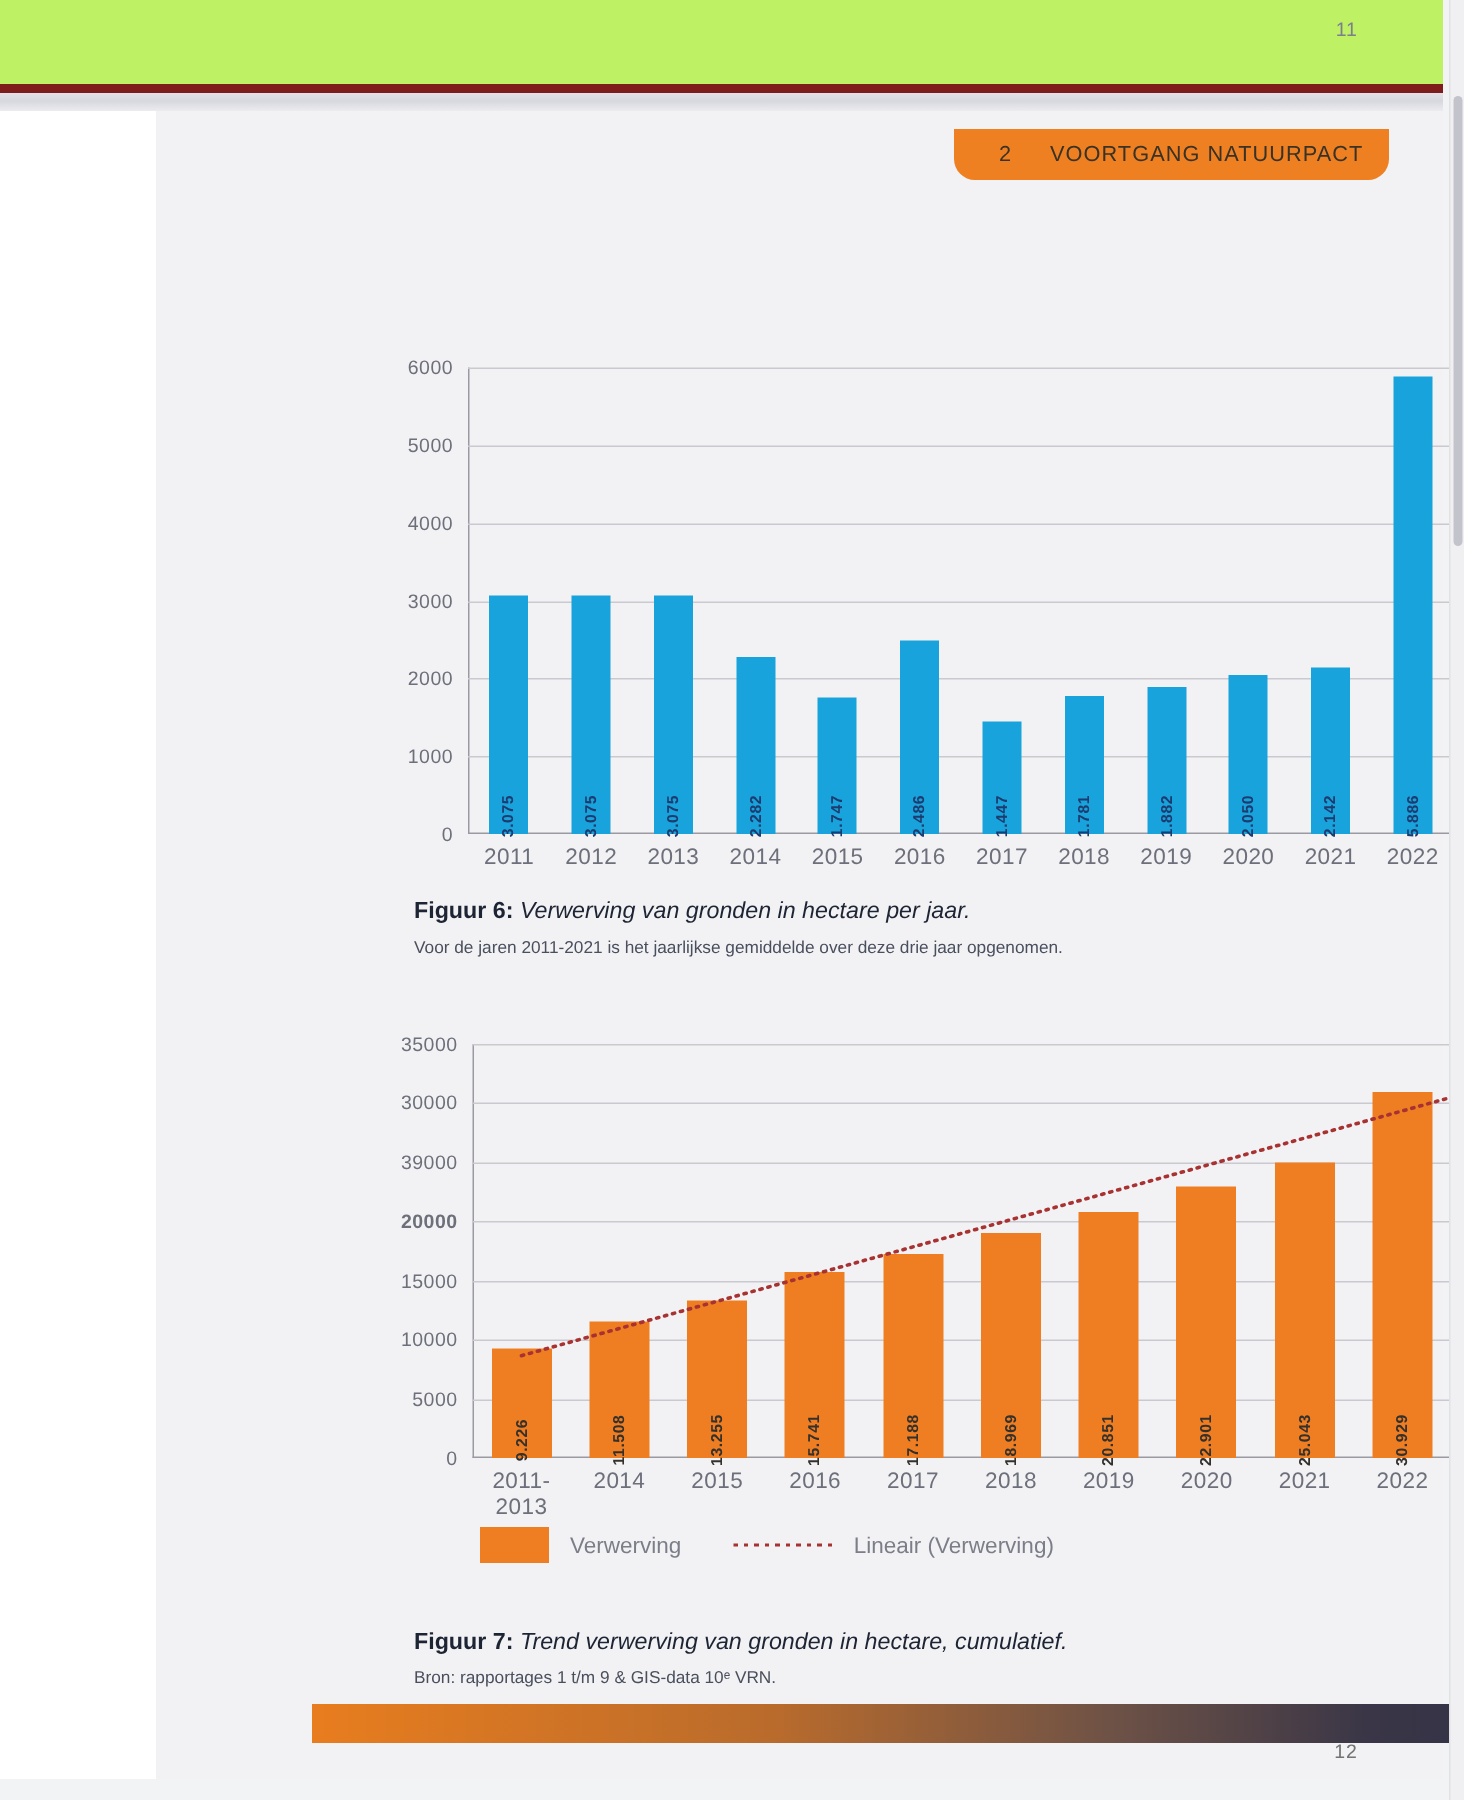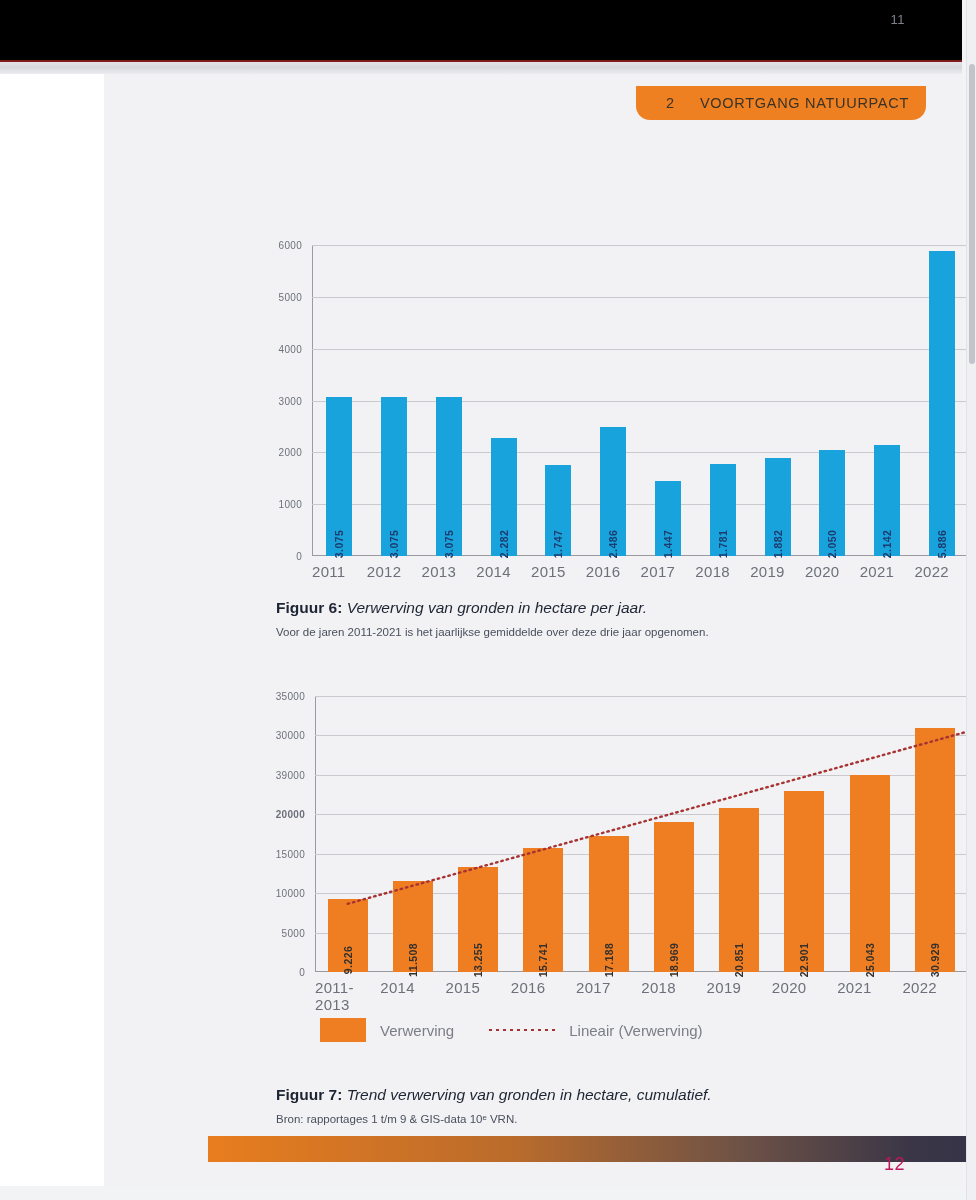--- a/index.html
+++ b/index.html
@@ -7,21 +7,21 @@
     width:976px;height:1200px;overflow:hidden;
     background:#f2f3f5;
     font-family:"Liberation Sans",sans-serif;
     -webkit-font-smoothing:antialiased;
   }
   .viewer{position:relative;width:976px;height:1200px;background:#f2f3f5;}
 
   
   .page-prev{
     position:absolute;left:0;top:0;width:962px;height:62px;
-    background:#000000;border-bottom:2px solid #7f1d1d;
+    background:#bef264;border-bottom:6px solid #7f1d1d;
     box-sizing:border-box;
   }
   .page-prev .pagenum{
     position:absolute;right:57px;top:12px;
     font-size:13px;color:#7d808c;letter-spacing:.5px;
   }
   .gap{
     position:absolute;left:0;top:62px;width:962px;height:12px;
     background:linear-gradient(180deg,#e2e2e8 0%,#d7d8de 45%,#ececf0 100%);
   }
@@ -30,21 +30,21 @@
   .page{
     position:absolute;left:0;top:74px;width:962px;height:1112px;
     background:#ffffff;
   }
   .page-inner{
     position:absolute;left:104px;top:0;right:0;bottom:0;
     background:#f2f2f4;
   }
   .page .pagenum-bottom{
     position:absolute;right:57px;bottom:11px;
-    font-size:18px;color:#be185d;letter-spacing:.5px;
+    font-size:13px;color:#737373;letter-spacing:.5px;
   }
 
   
   .chapter-tab{
     position:absolute;left:532px;top:12px;width:290px;height:34px;
     background:#ee8022;border-radius:0 0 14px 14px;
     display:flex;align-items:center;
     color:#3a3226;font-size:14.5px;letter-spacing:.7px;
   }
   .chapter-tab .num{margin-left:30px;width:34px;}
@@ -57,21 +57,21 @@
     border-left:1.5px solid #9a9aa2;
     border-bottom:1.5px solid #9a9aa2;
     box-sizing:border-box;
   }
   .gridline{
     position:absolute;left:0;right:0;height:1px;background:#c9c9cf;
   }
   .ytick{
     position:absolute;right:100%;margin-right:10px;
     transform:translateY(-50%);
-    font-size:10px;color:#6d707b;white-space:nowrap;
+    font-size:13px;color:#6d707b;white-space:nowrap;
     letter-spacing:.3px;
   }
   .bars{
     position:absolute;left:0;right:0;bottom:0;top:0;
     display:flex;align-items:flex-end;
   }
   .barcell{
     flex:1 1 0;height:100%;position:relative;
     display:flex;align-items:flex-end;justify-content:center;
   }
@@ -81,21 +81,21 @@
     transform:translateX(-50%) rotate(-90deg);
     transform-origin:center;
     font-size:10.5px;font-weight:bold;white-space:nowrap;
     letter-spacing:.4px;
   }
   .xlabels{
     position:absolute;left:0;right:0;top:100%;margin-top:7px;
     display:flex;
   }
   .xlabels span{
-    flex:1 1 0;text-align:left;font-size:15px;color:#6d707b;
+    flex:1 1 0;text-align:center;font-size:15px;color:#6d707b;
     letter-spacing:.3px;
   }
 
   
   #chart1{left:208px;top:171px;width:712px;height:311px;}
   #chart1 .bar{width:26px;background:#19a3dc;}
   #chart1 .barlabel{color:#1d3b6e;}
 
   
   #chart2{left:211px;top:622px;width:718px;height:276px;}

